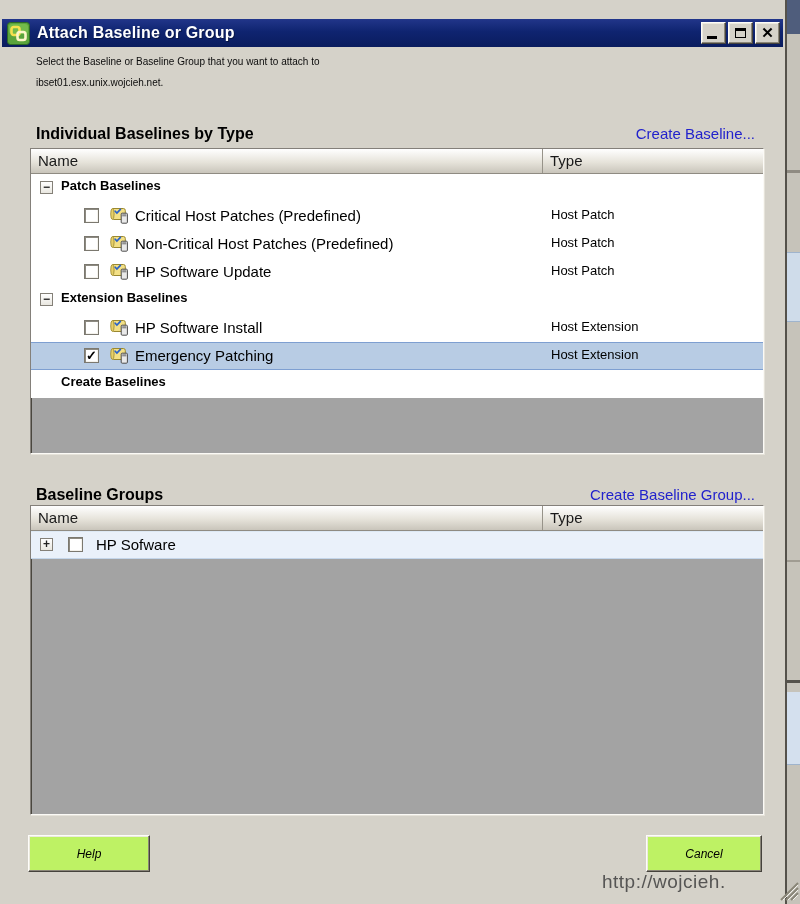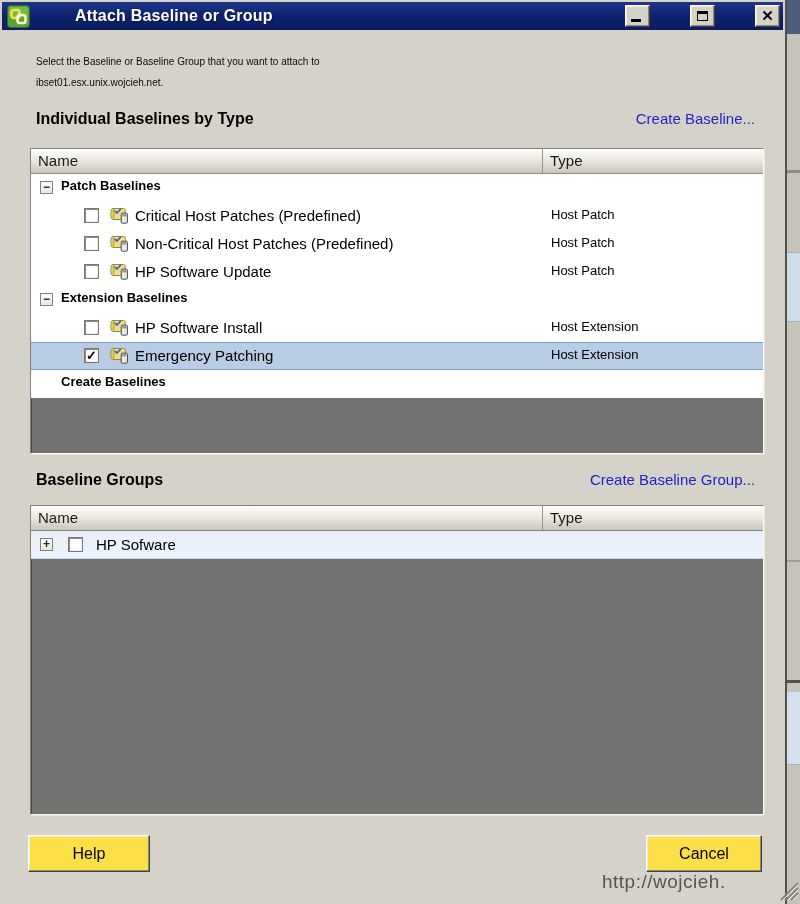--- a/index.html
+++ b/index.html
@@ -8,47 +8,47 @@
     background:#c8c5bc;
     font-family:"Liberation Sans", sans-serif;
     -webkit-font-smoothing:antialiased;
   }
   .dialog{
     position:absolute;left:0;top:0;width:787px;height:904px;
     background:#d5d2c9;border-right:2px solid #55524b;box-sizing:border-box;
   }
   
   .titlebar{
-    position:absolute;left:2px;top:2px;right:2px;height:28px;
+    position:absolute;left:2px;top:19px;right:2px;height:28px;
     background:linear-gradient(180deg,#22368a 0%,#0f2470 45%,#0a1c5e 100%);
-    display:flex;align-items:center;padding:0 3px;box-sizing:border-box;gap:38px;
+    display:flex;align-items:center;padding:0 3px;box-sizing:border-box;
   }
   .title-icon{width:23px;height:23px;margin:0 7px 0 2px;flex:0 0 auto;}
   .title-text{color:#ffffff;font-weight:bold;font-size:16px;flex:1;letter-spacing:.2px;
     text-shadow:1px 1px 0 rgba(0,0,0,.35);white-space:nowrap;overflow:hidden;}
   .winbtn{
     width:25px;height:22px;margin-left:2px;flex:0 0 auto;cursor:default;
     background:#d5d2c9;border:1px solid;border-color:#fdfcf9 #45423c #45423c #fdfcf9;
     box-shadow:inset -1px -1px 0 #8a8678, inset 1px 1px 0 #eceade;
     display:flex;align-items:center;justify-content:center;box-sizing:border-box;position:relative;
   }
   .glyph-min{position:absolute;left:5px;bottom:4px;width:10px;height:3px;background:#000;}
   .glyph-max{width:11px;height:10px;border:1px solid #000;border-top-width:3px;box-sizing:border-box;}
   .glyph-x{font-size:15px;font-weight:bold;color:#000;line-height:15px;margin-top:-1px;}
   
   .intro{position:absolute;left:36px;top:51px;font-size:10px;color:#0c0c0c;line-height:21px;}
   
-  .sec-head{position:absolute;left:36px;right:30px;display:flex;justify-content:space-between;align-items:baseline;}
+  .sec-head{position:absolute;left:36px;right:30px;display:flex;justify-content:space-between;align-items:baseline;margin-top:15px;}
   .sec1-head{top:110px;}
   .sec2-head{top:471px;}
   .sec-title{font-weight:bold;font-size:16px;color:#000;}
   .link{color:#2222cc;font-size:15px;text-decoration:none;cursor:pointer;}
   
   .table{
-    position:absolute;left:30px;width:734px;background:#737373;box-sizing:border-box;
+    position:absolute;left:30px;width:734px;background:#a3a3a3;box-sizing:border-box;
     border:1px solid;border-color:#84807a #fbfaf6 #fbfaf6 #84807a;
     box-shadow:inset 1px 1px 0 #4a473f, 1px 1px 0 #e6e3da;
   }
   .t1{top:148px;height:306px;}
   .t2{top:505px;height:310px;}
   .thead{display:flex;height:24px;border-bottom:1px solid #8f8b82;
     background:linear-gradient(180deg,#ffffff 0%,#e6e3da 55%,#c9c5bb 100%);}
   .th{font-size:15px;color:#1a1a1a;padding:3px 0 0 7px;box-sizing:border-box;cursor:default;}
   .th-name{width:512px;border-right:1px solid #979389;}
   .th-type{flex:1;}
@@ -68,25 +68,25 @@
   }
   .bicon{position:absolute;left:78px;top:4px;width:21px;height:19px;}
   .ilabel{position:absolute;left:104px;top:5px;font-size:15px;color:#000;white-space:nowrap;}
   .type{position:absolute;left:520px;top:5px;font-size:13px;color:#000;white-space:nowrap;}
   
   .g2 .checkbox{left:37px;}
   .g2 .ilabel{left:65px;}
   .g2row{background:#eaf1fa;box-shadow:inset 0 -1px 0 #c4d6ea, inset 0 1px 0 #dde9f5;}
   
   .btn{
-    position:absolute;background:#fde047;font-size:16px;color:#000;
+    position:absolute;background:#bef264;font-size:12px;color:#000;
     font-family:"Liberation Sans", sans-serif;
     border:1px solid;border-color:#fdfcf9 #45423c #45423c #fdfcf9;
     box-shadow:inset -1px -1px 0 #8a8678, inset 1px 1px 0 #eceade;
-    display:flex;align-items:center;justify-content:center;cursor:default;box-sizing:border-box;
+    display:flex;align-items:center;justify-content:center;cursor:default;box-sizing:border-box;font-style:italic;
   }
   .btn-help{left:28px;top:835px;width:122px;height:37px;}
   .btn-attach{
     left:512px;top:833px;width:123px;height:39px;border:1px solid #000;
     box-shadow:inset 1px 1px 0 #fdfcf9, inset -1px -1px 0 #45423c,
                inset 2px 2px 0 #eceade, inset -2px -2px 0 #8a8678;
   }
   .btn-cancel{left:646px;top:835px;width:116px;height:37px;}
   
   .watermark{

